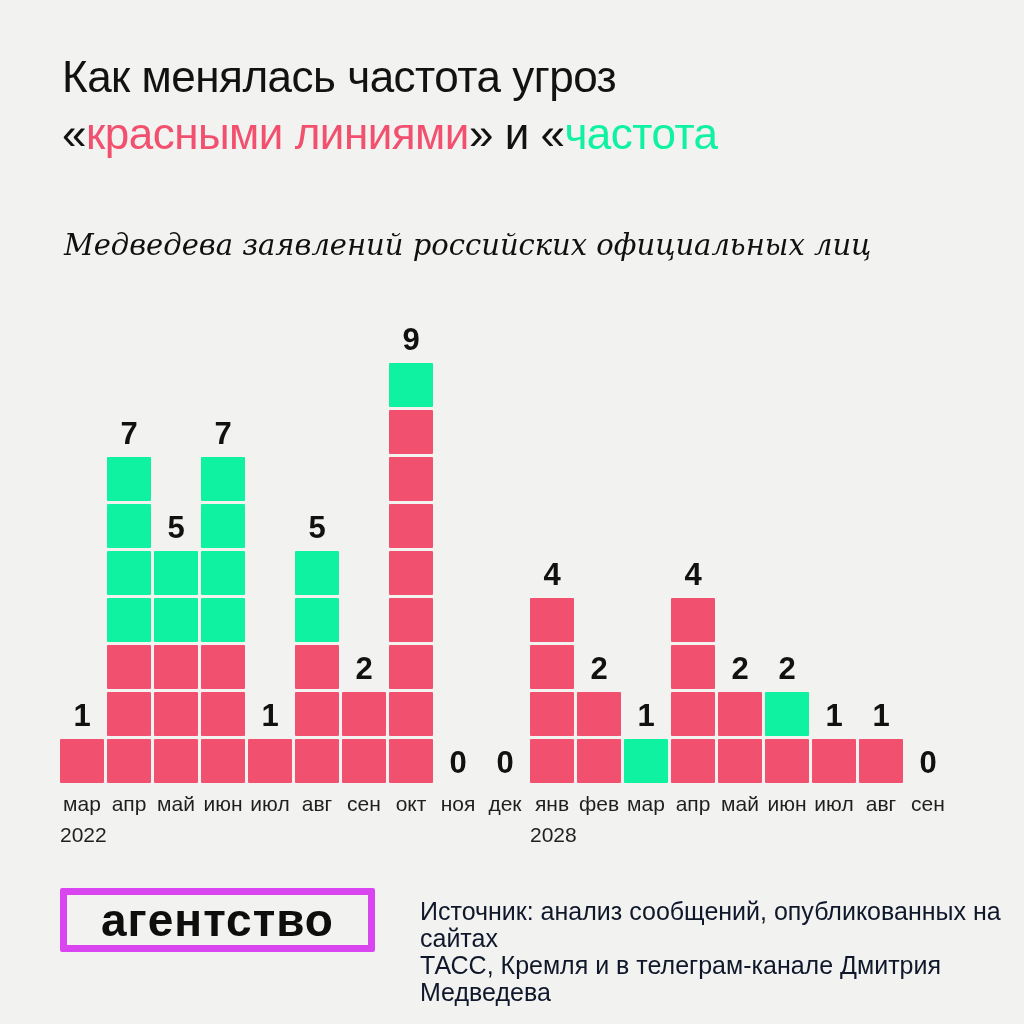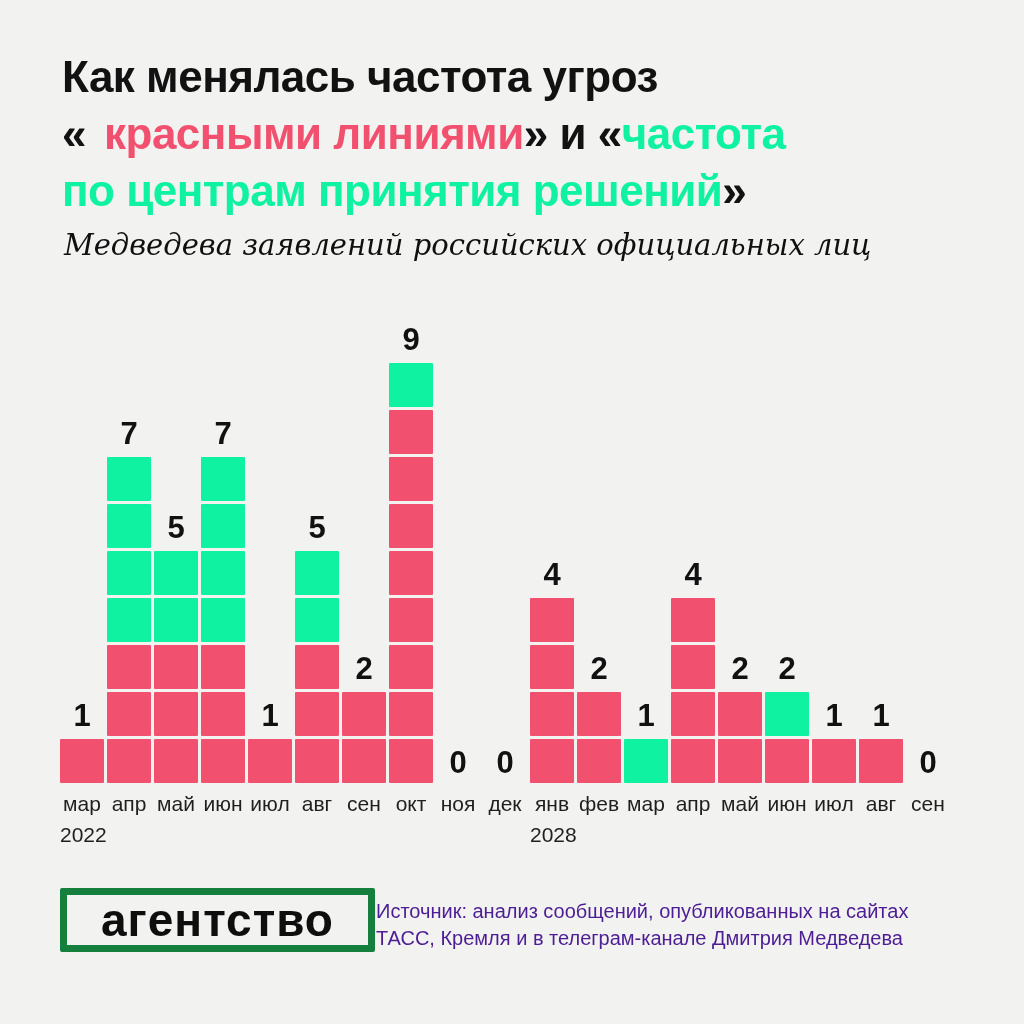--- a/index.html
+++ b/index.html
@@ -13,23 +13,23 @@
   html,body{width:1024px;height:1024px;}
   body{
     background:var(--bg);
     font-family:"Liberation Sans", sans-serif;
     color:var(--ink);
     position:relative;
     overflow:hidden;
   }
   .title{
     position:absolute;left:62px;top:48px;
-    font-size:44px;font-weight:700;line-height:57px;letter-spacing:-0.5px;
-  }
-  .title .pink{color:var(--pink);margin-left:18px;}
+    font-size:44px;font-weight:400;line-height:57px;letter-spacing:-0.5px;
+  }
+  .title .pink{color:var(--pink);}
   .title .green{color:var(--green);}
   .subtitle{
     position:absolute;left:64px;top:228px;
     font-family:"DejaVu Serif", serif;
     font-style:italic;font-size:29px;color:#101010;
   }
   .chart{position:absolute;left:60px;top:323px;width:900px;}
   .bars-row{
     display:flex;gap:3px;align-items:flex-end;
     height:460px;width:890px;
@@ -50,39 +50,38 @@
   }
   .mcell{
     width:44px;flex:0 0 44px;text-align:center;
     font-size:21px;line-height:24px;color:#1f1f1f;
   }
   .mcell .year{
     text-align:left;margin-top:7px;white-space:nowrap;
   }
   .logo-box{
     position:absolute;left:60px;top:888px;width:315px;height:64px;
-    border:7px solid #15803d;border-radius:2px;
+    border:7px solid #d946ef;border-radius:2px;
     display:flex;align-items:center;justify-content:center;
     background:transparent;
   }
   .logo-text{
     font-size:46px;font-weight:700;letter-spacing:1px;color:#0e0e0e;line-height:1;
   }
   .source{
-    position:absolute;left:376px;top:898px;
-    font-size:20px;line-height:27px;color:#4c1d95;
+    position:absolute;left:420px;top:898px;
+    font-size:25px;line-height:27px;color:#0f172a;
   }
 </style>
 </head>
 <body>
 
 <div class="title">
   <div><span>Как менялась частота угроз</span></div>
   <div><span>«</span><span class="pink">красными линиями</span><span>» и «</span><span class="green">частота</span></div>
-  <div><span class="green">по центрам принятия решений</span><span>»</span></div>
 </div>
 
 <div class="subtitle">Медведева заявлений российских официальных лиц</div>
 
 <div class="chart">
   <div class="bars-row">
       <div class="col">
         <div class="val">1</div>
         <div class="sq pink" style="background: rgb(242, 80, 111);"></div>
       </div>

